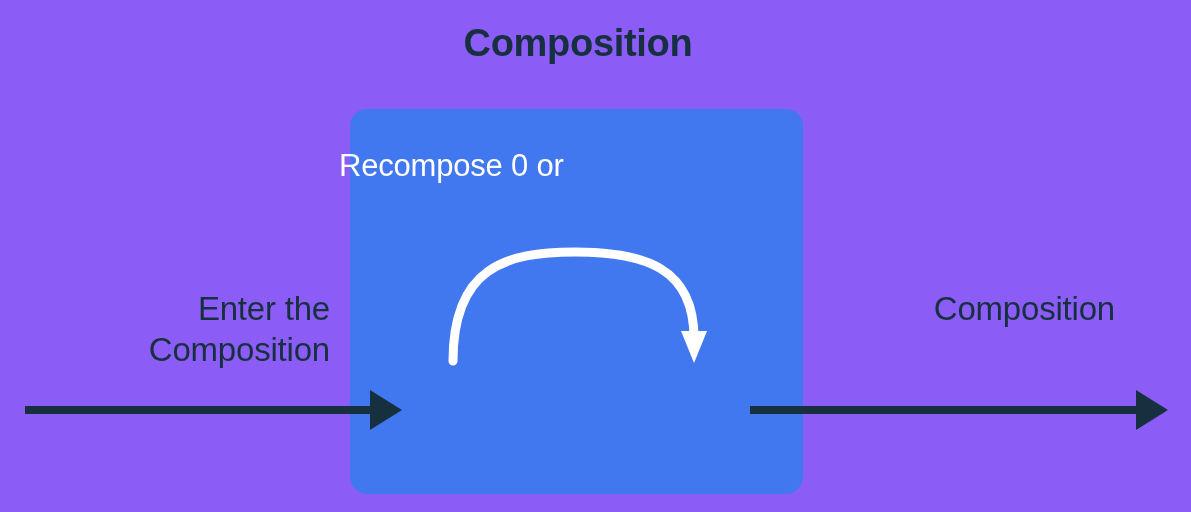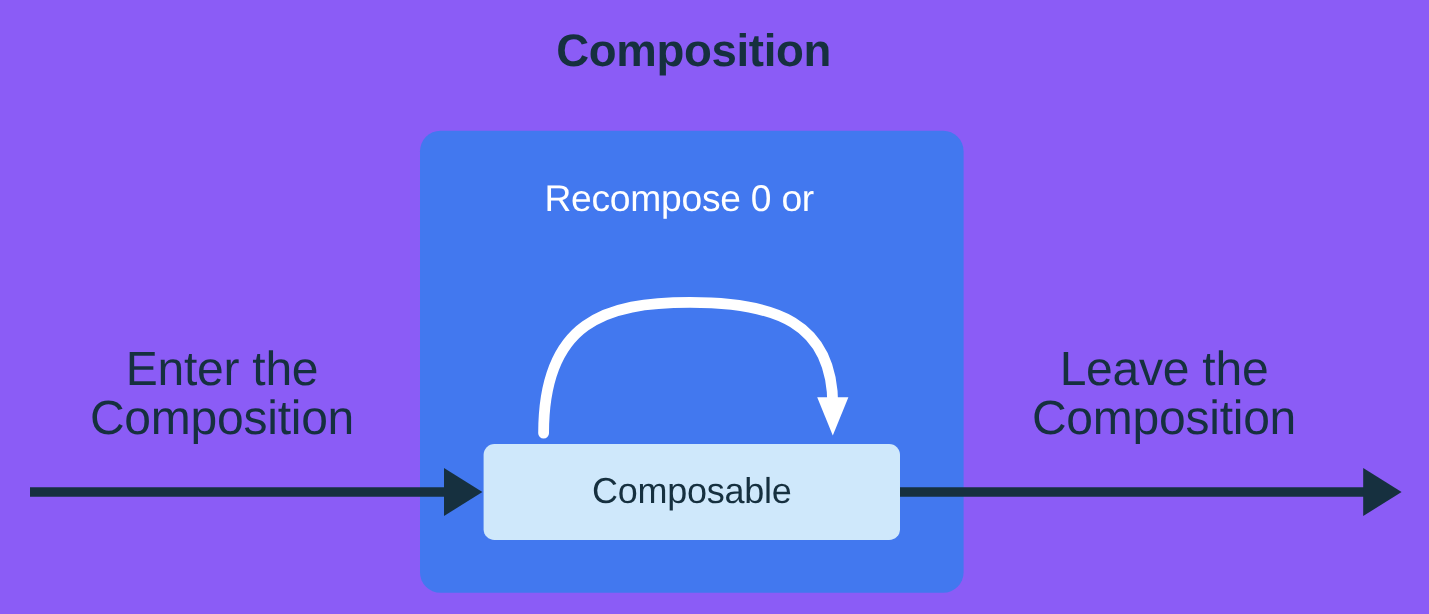--- a/index.html
+++ b/index.html
@@ -40,24 +40,23 @@
     top: 109px;
     width: 453px;
     height: 385px;
     background: #4278ef;
     border-radius: 17px;
   }
 
   
   #recompose-caption {
     position: absolute;
-    left: 355px;
+    left: 339px;
     top: 146px;
     width: 422px;
-    text-align: center;
     color: #ffffff;
     font-size: 31px;
     line-height: 39px;
     letter-spacing: -0.2px;
   }
   #recompose-caption .ln {
     display: block;
   }
 
   
@@ -80,23 +79,23 @@
     align-items: center;
     justify-content: center;
     color: #16303f;
     font-size: 30px;
     letter-spacing: -0.2px;
   }
 
   
   .side-label {
     position: absolute;
-    text-align: center;
+    text-align: right;
     color: #16303f;
-    font-size: 40px;
+    font-size: 33px;
     line-height: 41px;
     letter-spacing: -0.2px;
   }
   #enter-label {
     left: 40px;
     top: 288px;
     width: 290px;
   }
   #leave-label {
     left: 825px;
@@ -121,31 +120,27 @@
 <div id="canvas">
 
   <div id="diagram-title">Composition</div>
 
   <div id="composition-box"></div>
 
   <div id="recompose-caption">
     <span class="ln">Recompose 0 or</span>
   </div>
 
-  <div id="composable-box">
-    <div id="composable-label">Composable</div>
-  </div>
 
   <div id="enter-label" class="side-label">
     <span class="ln">Enter the</span>
     <span class="ln">Composition</span>
   </div>
 
   <div id="leave-label" class="side-label">
-    <span class="ln">Leave the</span>
     <span class="ln">Composition</span>
   </div>
 
   <svg id="arrow-layer" viewBox="0 0 1191 512" width="1191" height="512">
 
     <g>
       <line x1="25" y1="410" x2="372" y2="410" stroke="#16303f" stroke-width="8"></line>
       <polygon points="370,390 402,410 370,430" fill="#16303f"></polygon>
     </g>
 

